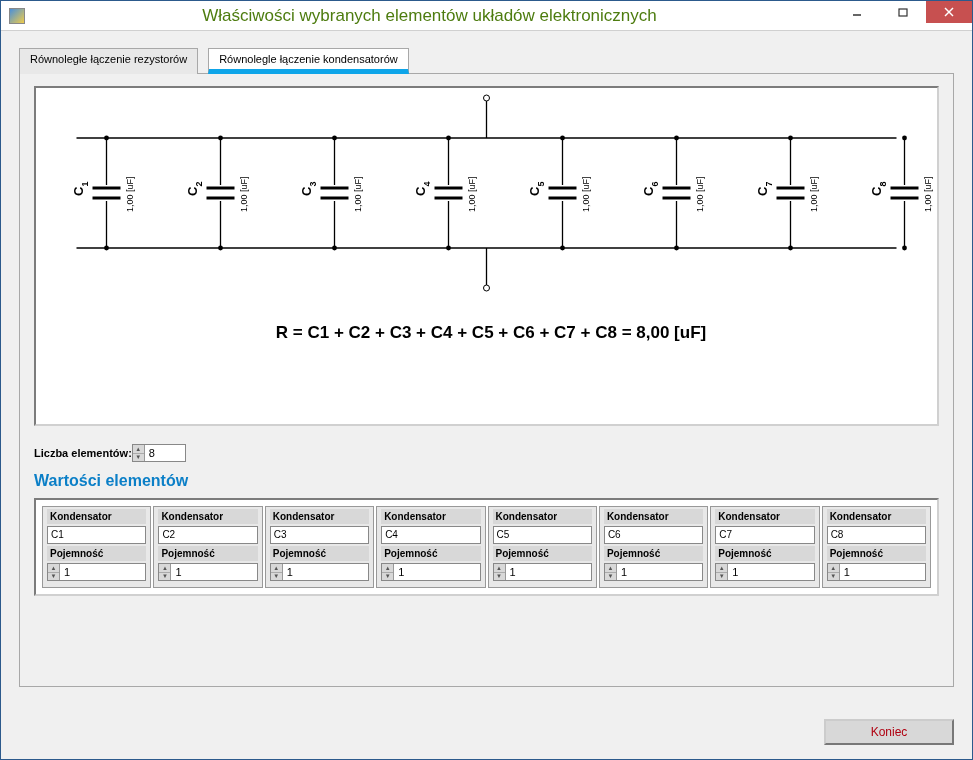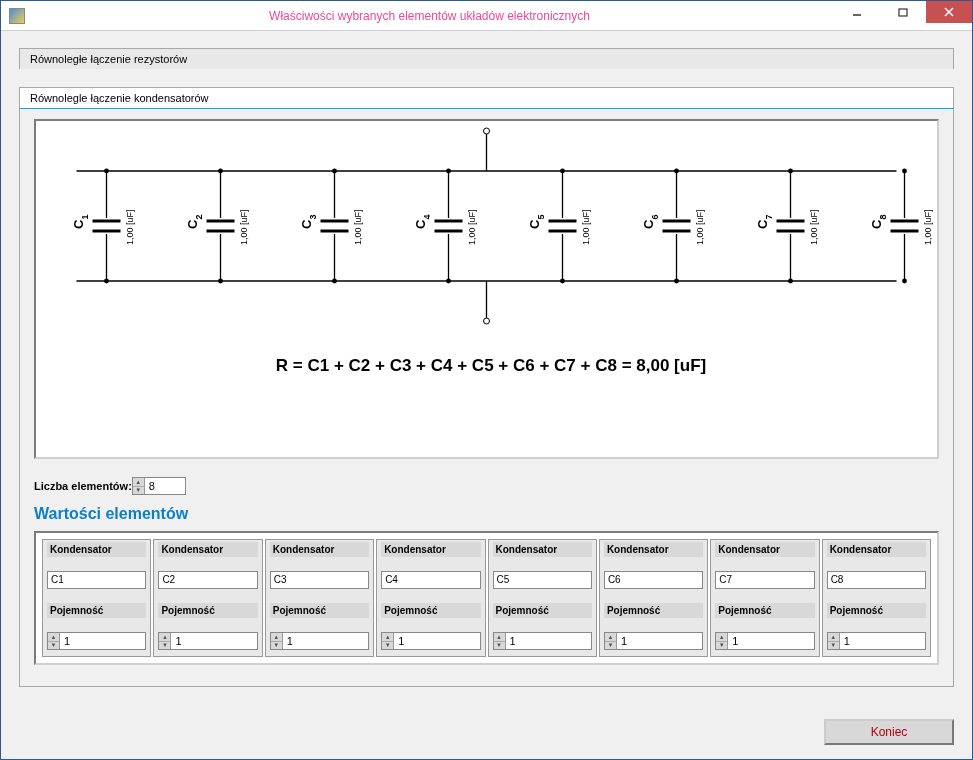--- a/index.html
+++ b/index.html
@@ -28,22 +28,22 @@
   .titlebar-icon {
     width: 16px;
     height: 16px;
     margin-left: 8px;
     background: linear-gradient(135deg, #4a90d9, #f0cc4a);
     border: 1px solid #888;
   }
   .titlebar-title {
     flex: 1;
     text-align: center;
-    font-size: 12px;
-    color: #ec4899;
+    font-size: 17px;
+    color: #4d7c0f;
   }
   .titlebar-buttons {
     display: flex;
     height: 100%;
   }
   .tb-btn {
     width: 46px;
     height: 22px;
     display: flex;
     align-items: center;
@@ -60,40 +60,39 @@
     height: 22px;
   }
   .content-area {
     flex: 1;
     padding: 16px 18px 14px 18px;
     display: flex;
     flex-direction: column;
   }
   .tabs-row {
     display: flex;
-    gap: 4px;
-    margin-bottom: 12px;
+    gap: 10px;
+    margin-bottom: 0;
     position: relative;
     z-index: 2;
-    flex-direction: column;
   }
   .tab {
     padding: 4px 10px;
     border: 1px solid #a8a8a8;
     border-bottom: none;
     background: #e8e8e8;
     font-size: 11px;
     cursor: default;
     position: relative;
     top: 1px;
   }
   .tab.active {
     background: #fff;
-    border-bottom: 1px solid #0ea5e9;
-    top: 15px;
+    border-bottom: 5px solid #0ea5e9;
+    top: 1px;
   }
   .tab-panel {
     flex: 1;
     border: 1px solid #a8a8a8;
     background: #f0f0f0;
     padding: 12px 14px;
     display: flex;
     flex-direction: column;
   }
   .diagram-box {
@@ -170,21 +169,21 @@
     display: flex;
     gap: 2px;
   }
   .elem-col {
     flex: 1;
     border: 1px solid #999;
     background: #e8e8e8;
     padding: 2px 4px 6px 4px;
     display: flex;
     flex-direction: column;
-    gap: 14px;
+    gap: 2px;
   }
   .elem-col .hdr {
     font-weight: bold;
     background: #d8d8d8;
     padding: 2px 3px;
     font-size: 10px;
   }
   .elem-col .txt-input {
     background: #fff;
     border: 1px solid #888;

